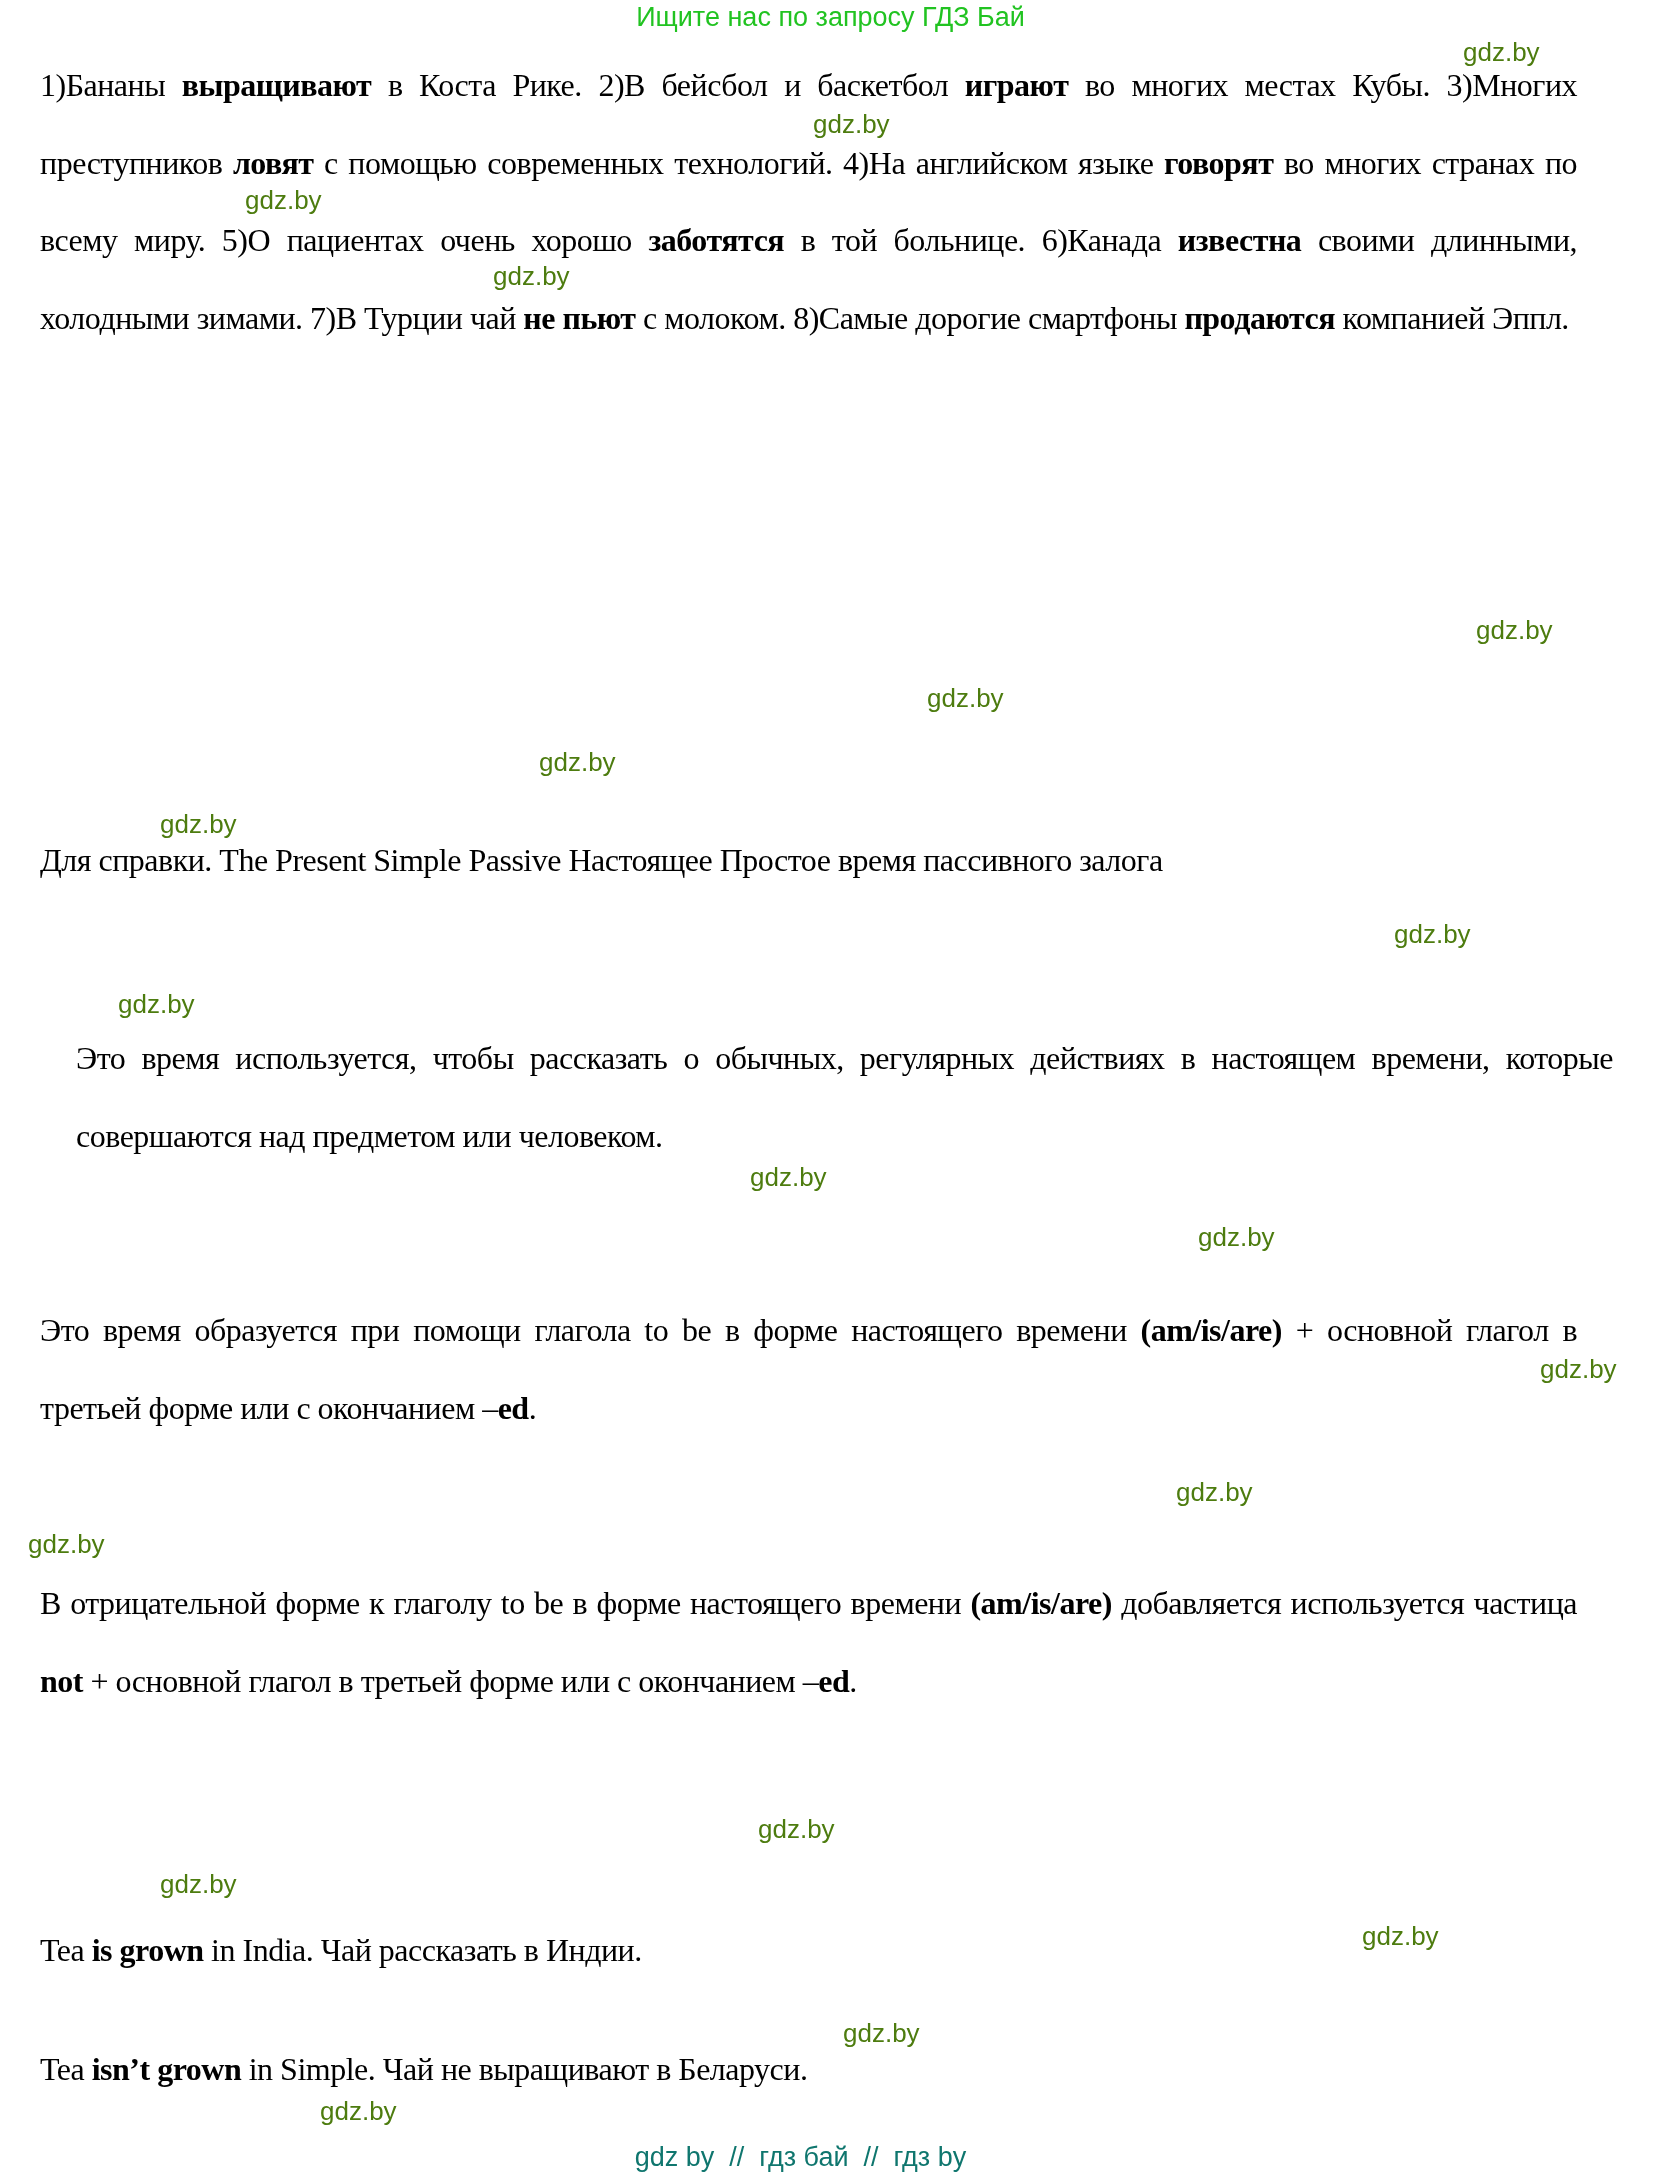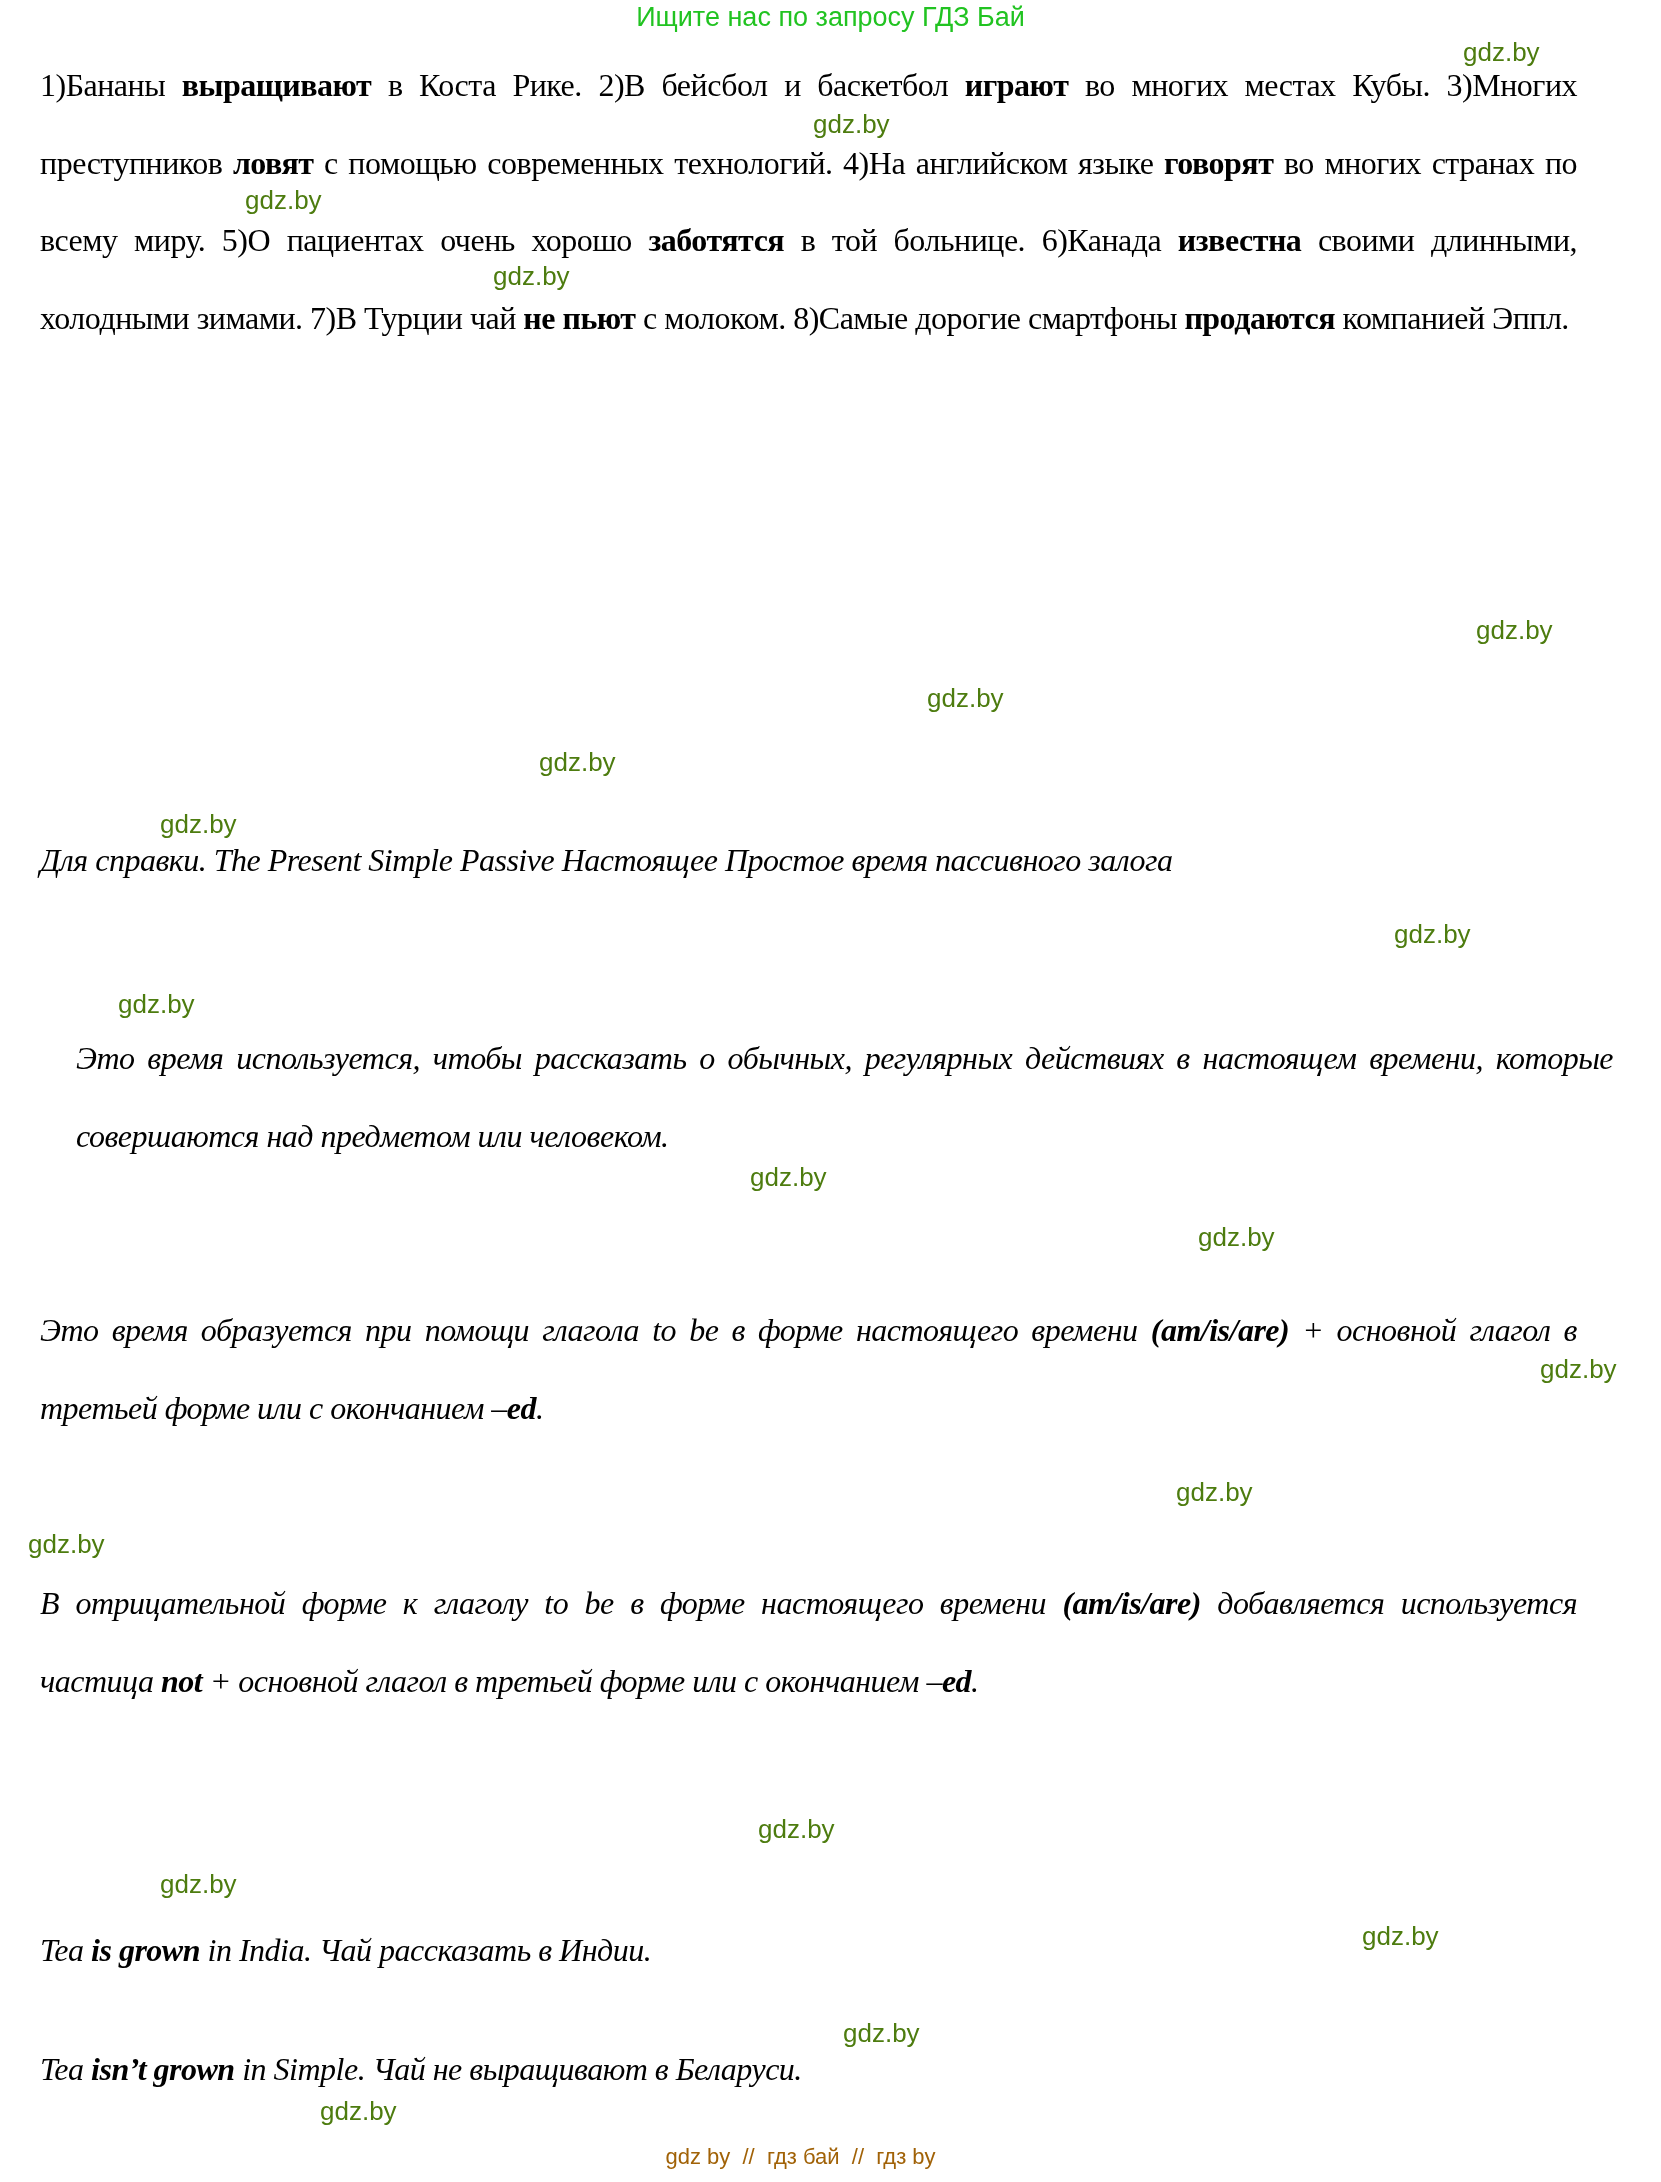--- a/index.html
+++ b/index.html
@@ -1,21 +1,21 @@
 <!DOCTYPE html>
 <html><head>
 <meta charset="utf-8">
 <style>
   html, body { margin: 0; padding: 0; background: #ffffff; }
   body { width: 1661px; height: 2182px; position: relative; overflow: hidden; font-family: "Liberation Serif", serif; color: #000; }
   .header { position: absolute; top: 0; left: 0; width: 1661px; text-align: center; font-family: "Liberation Sans", sans-serif; font-size: 27px; line-height: 34px; color: #21c321; }
-  .footer { position: absolute; top: 2140px; left: 0; width: 1601px; text-align: center; font-family: "Liberation Sans", sans-serif; font-size: 22px; line-height: 34px; color: #a16207; white-space: pre; }
+  .footer { position: absolute; top: 2140px; left: 0; width: 1601px; text-align: center; font-family: "Liberation Sans", sans-serif; font-size: 27px; line-height: 34px; color: #0f766e; white-space: pre; }
   .para { position: absolute; left: 40px; width: 1537px; font-size: 32px; line-height: 77.5px; text-align: justify; text-align-last: left; letter-spacing: -0.5px; }
   .para.roman { font-style: normal; transform-origin: left top; }
-  .para.italic { font-style: italic; }
+  .para.italic { }
   .b { font-weight: bold; }
   .wm { position: absolute; font-family: "Liberation Sans", sans-serif; font-size: 26px; color: #4d7c0f; line-height: 28px; }
 </style>
 </head>
 <body>
 
 <div class="header">Ищите нас по запросу ГДЗ Бай</div>
 
 <div class="para roman" style="top:47px;" id="answer"><span>1)Бананы </span><span class="b">выращивают</span><span> в Коста Рике. 2)В бейсбол и баскетбол </span><span class="b">играют</span><span> во многих местах Кубы. 3)Многих преступников </span><span class="b">ловят</span><span> с помощью современных технологий. 4)На английском языке </span><span class="b">говорят</span><span> во многих странах по всему миру. 5)О пациентах очень хорошо </span><span class="b">заботятся</span><span> в той больнице. 6)Канада </span><span class="b">известна</span><span> своими длинными, холодными зимами. 7)В Турции чай </span><span class="b">не пьют</span><span> с молоком. 8)Самые дорогие смартфоны </span><span class="b">продаются</span><span> компанией Эппл.</span></div>
 

